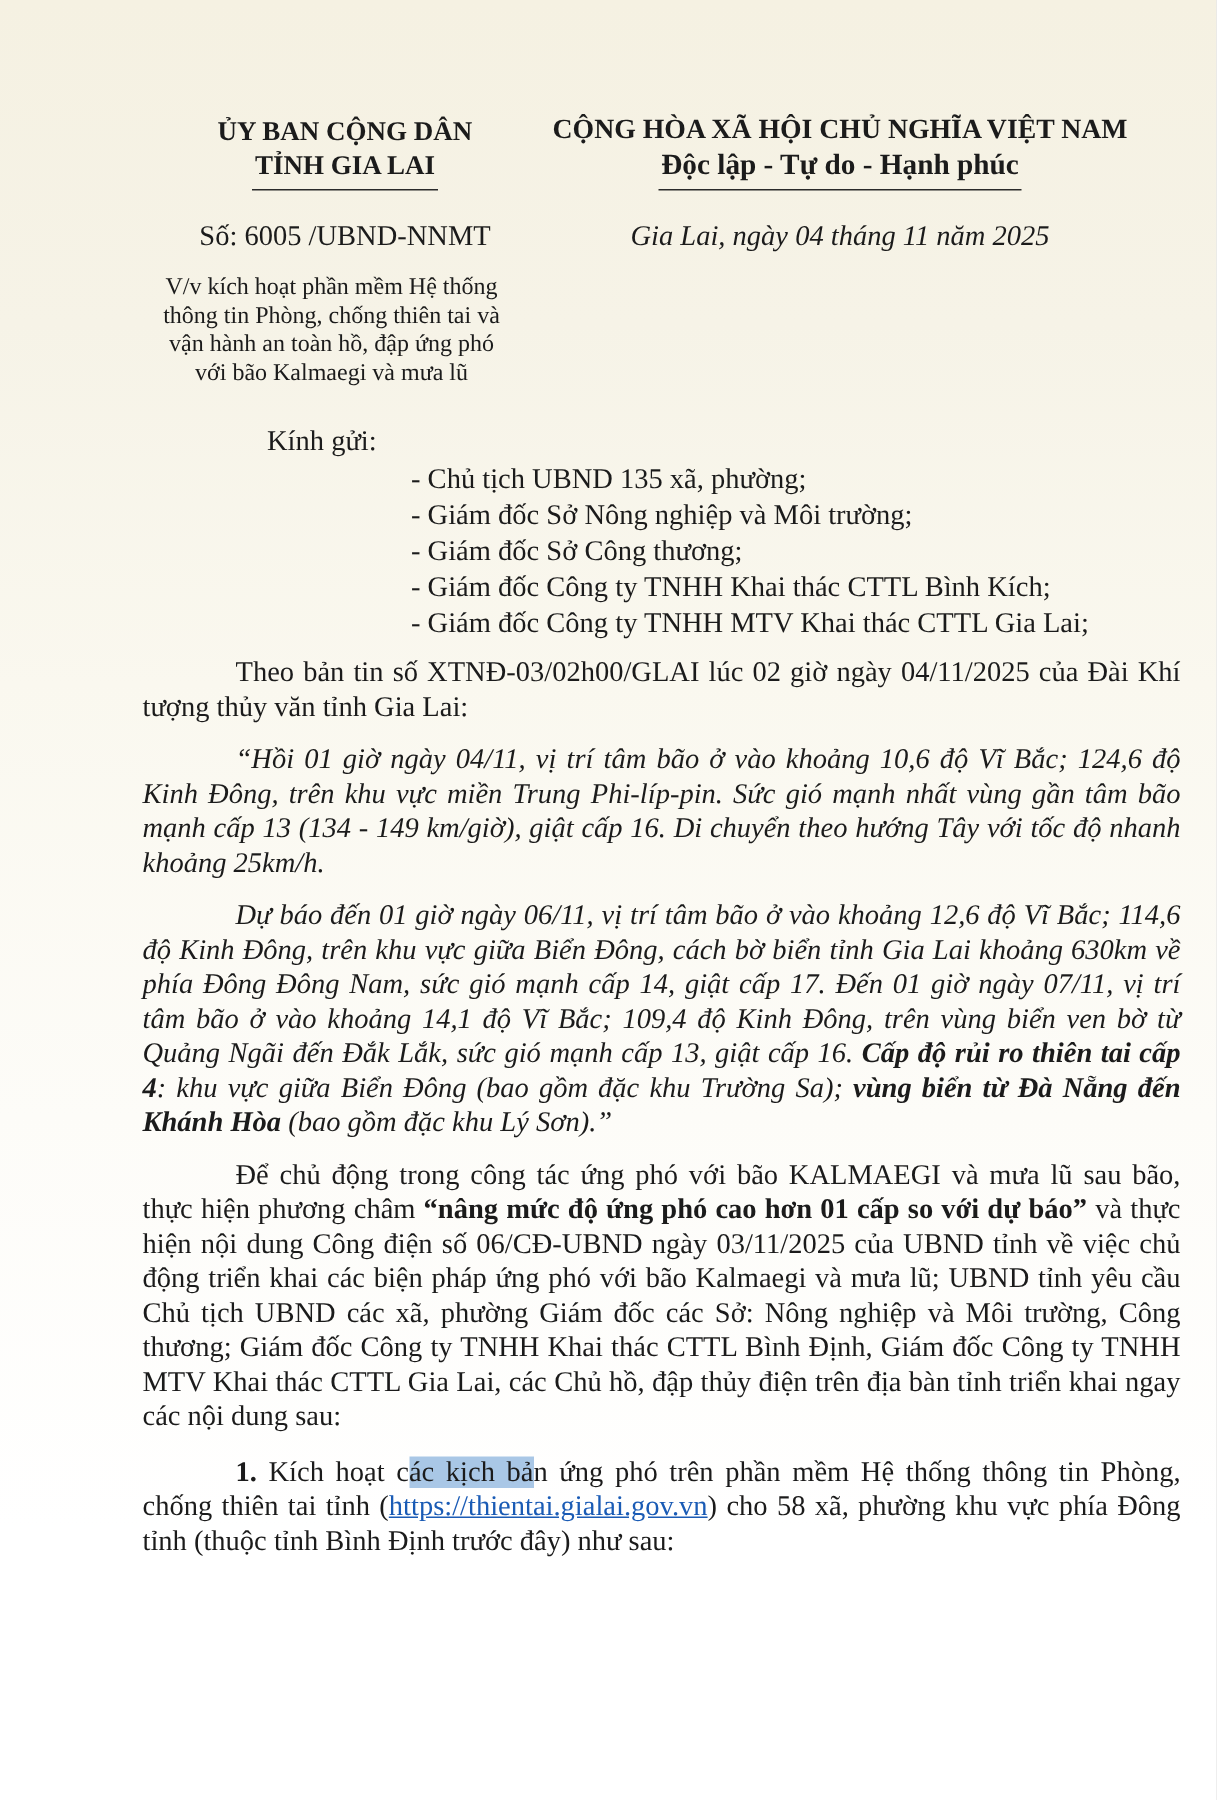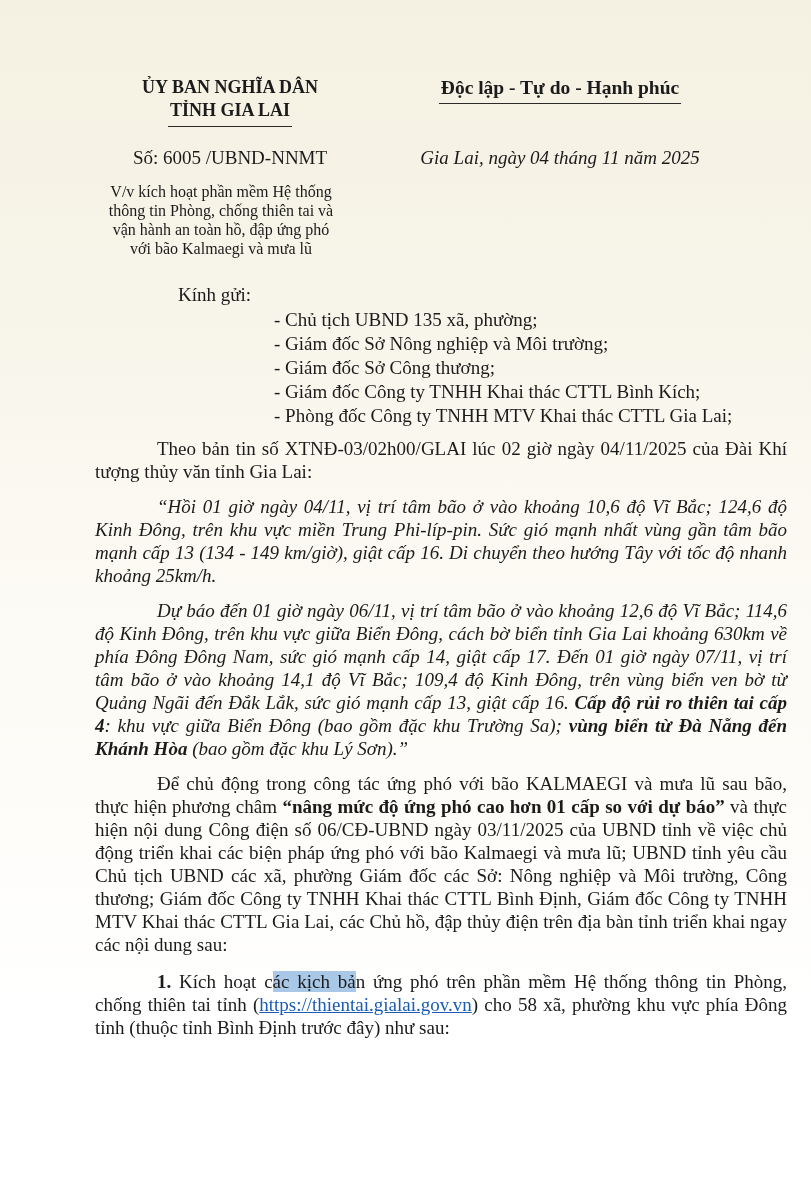--- a/index.html
+++ b/index.html
@@ -34,24 +34,25 @@
   .hl{background:#a9c7e6;}
   .link{color:#1a5bb5;text-decoration:underline;}
 </style>
 </head>
 <body>
 
 <div class="page">
 
   <div class="hdr">
     <div class="hdr-left">
-      <div class="issuer1">ỦY BAN NGHĨA DÂN</div>
+      <div class="issuer1">ỦY BAN CỘNG DÂN</div>
       <div><span class="issuer2">TỈNH GIA LAI</span></div>
     </div>
     <div class="hdr-right">
+      <div class="nat1">CỘNG HÒA XÃ HỘI CHỦ NGHĨA VIỆT NAM</div>
       <div><span class="nat2">Độc lập - Tự do - Hạnh phúc</span></div>
     </div>
   </div>
 
   <div class="ref-row">
     <div class="doc-number">Số: 6005 /UBND-NNMT</div>
     <div class="place-date">Gia Lai, ngày 04  tháng 11 năm 2025</div>
   </div>
 
   <div class="subject">V/v kích hoạt phần mềm Hệ thống
@@ -59,21 +60,21 @@
 vận hành an toàn hồ, đập ứng phó
 với bão Kalmaegi và mưa lũ</div>
 
   <div class="salutation">Kính gửi:</div>
 
   <div class="recipients">
     <div>- Chủ tịch UBND 135 xã, phường;</div>
     <div>- Giám đốc Sở Nông nghiệp và Môi trường;</div>
     <div>- Giám đốc Sở Công thương;</div>
     <div>- Giám đốc Công ty TNHH Khai thác CTTL Bình Kích;</div>
-    <div>- Phòng đốc Công ty TNHH MTV Khai thác CTTL Gia Lai;</div>
+    <div>- Giám đốc Công ty TNHH MTV Khai thác CTTL Gia Lai;</div>
   </div>
 
   <div class="body-text">
 
     <p class="para first">Theo bản tin số XTNĐ-03/02h00/GLAI lúc 02 giờ ngày 04/11/2025 của Đài Khí tượng thủy văn tỉnh Gia Lai:</p>
 
     <p class="para quote">“Hồi 01 giờ ngày 04/11, vị trí tâm bão ở vào khoảng 10,6 độ Vĩ Bắc; 124,6 độ Kinh Đông, trên khu vực miền Trung Phi-líp-pin. Sức gió mạnh nhất vùng gần tâm bão mạnh cấp 13 (134 - 149 km/giờ), giật cấp 16. Di chuyển theo hướng Tây với tốc độ nhanh khoảng 25km/h.</p>
 
     <p class="para quote"><span>Dự báo đến 01 giờ ngày 06/11, vị trí tâm bão ở vào khoảng 12,6 độ Vĩ Bắc; 114,6 độ Kinh Đông, trên khu vực giữa Biển Đông, cách bờ biển tỉnh Gia Lai khoảng 630km về phía Đông Đông Nam, sức gió mạnh cấp 14, giật cấp 17. Đến 01 giờ ngày 07/11, vị trí tâm bão ở vào khoảng 14,1 độ Vĩ Bắc; 109,4 độ Kinh Đông, trên vùng biển ven bờ từ Quảng Ngãi đến Đắk Lắk, sức gió mạnh cấp 13, giật cấp 16. </span><span class="b">Cấp độ rủi ro thiên tai cấp 4</span><span>: khu vực giữa Biển Đông (bao gồm đặc khu Trường Sa); </span><span class="b">vùng biển từ Đà Nẵng đến Khánh Hòa</span><span> (bao gồm đặc khu Lý Sơn).”</span></p>
 

